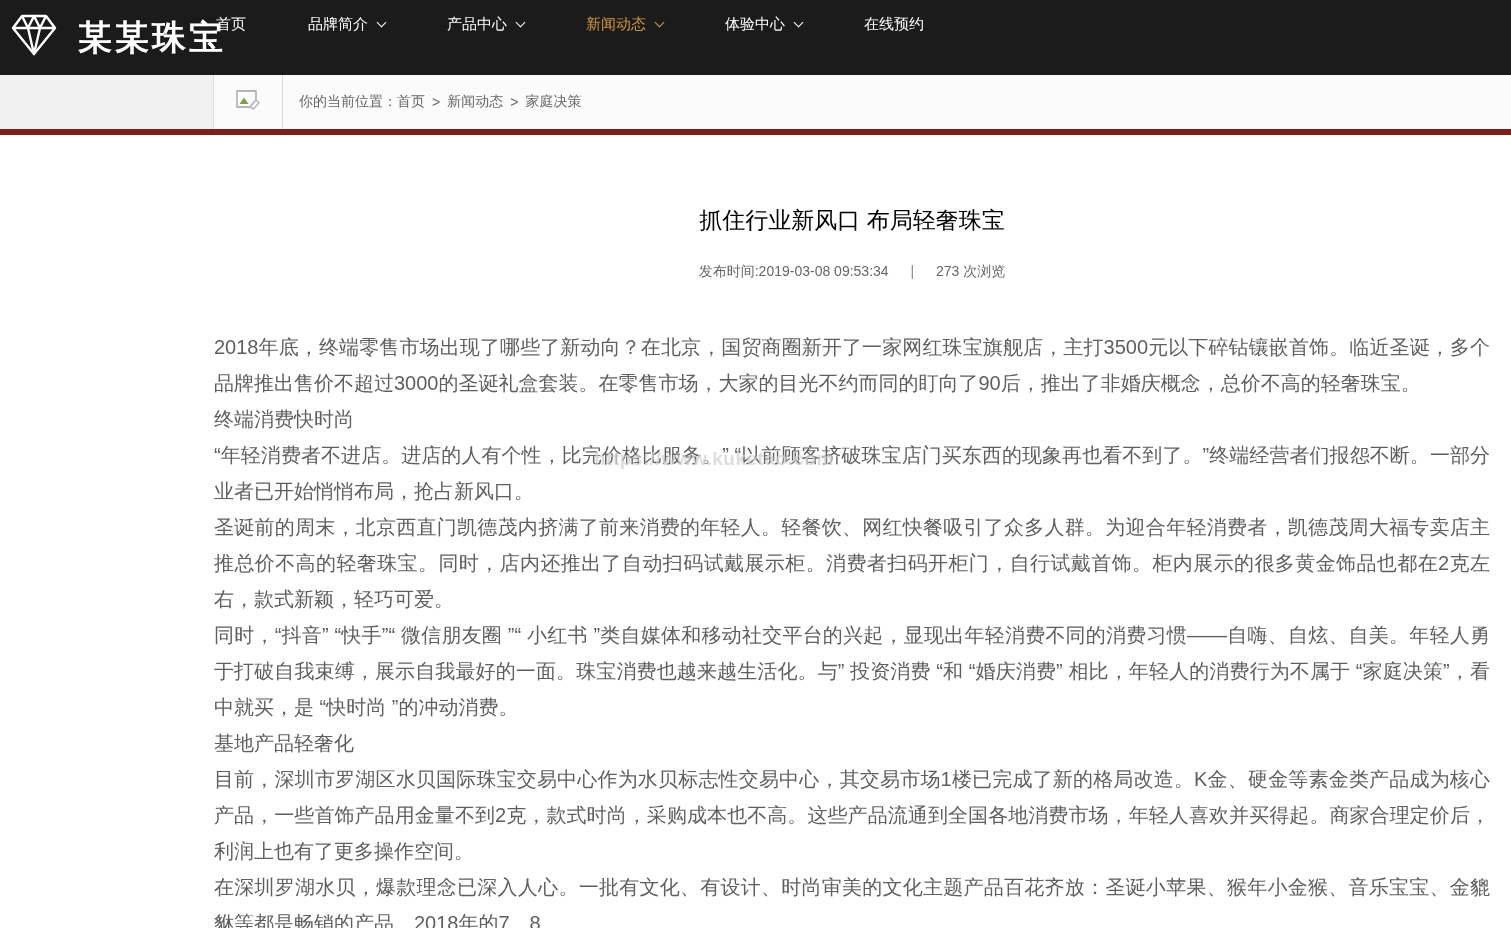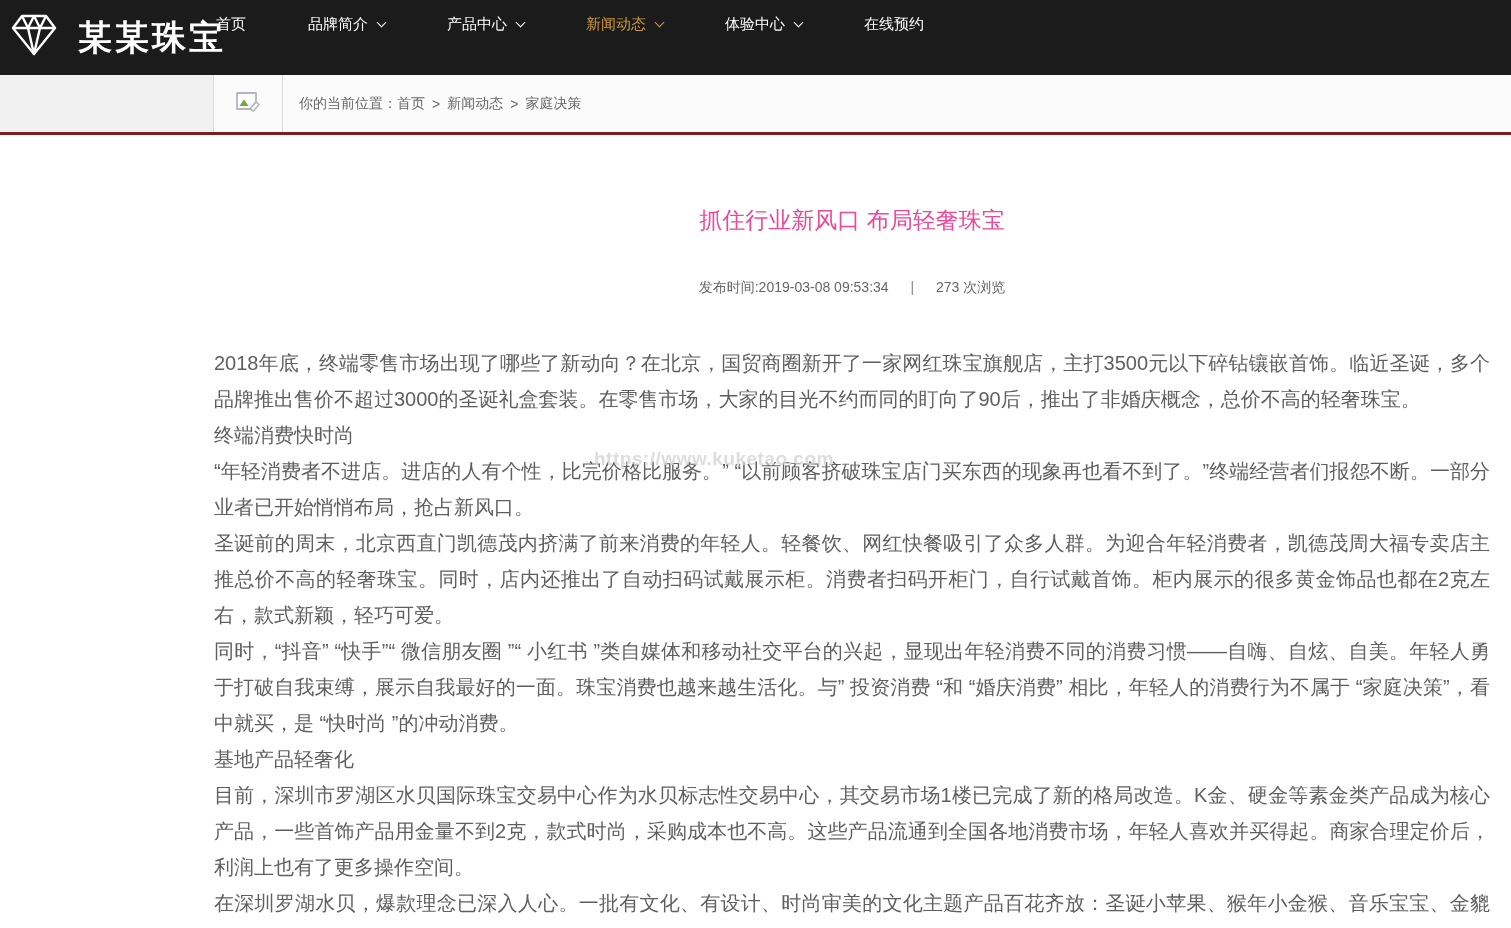--- a/index.html
+++ b/index.html
@@ -34,21 +34,21 @@
   .chev {
     display:inline-block; width:7px; height:7px;
     border-right:1.6px solid #ffffff; border-bottom:1.6px solid #ffffff;
     transform:rotate(45deg); margin-left:10px; vertical-align:3px;
   }
   li.active .chev { border-color:#cf9a3d; }
 
   
   .crumb-bar {
     position:relative; width:100%; height:60px;
-    background:#fbfbfb; border-bottom:3px solid #7f1d1d;
+    background:#fbfbfb; border-bottom:6px solid #7f1d1d;
     display:flex; align-items:stretch;
   }
   .crumb-spacer {
     width:214px; background:#f1f1f1; border-right:1px solid #dcdcdc;
   }
   .crumb-icon-cell {
     width:69px; border-right:1px solid #dcdcdc;
     display:flex; align-items:center; justify-content:center;
   }
   .crumb-text {
@@ -57,24 +57,24 @@
   }
   .crumb-text a { color:#666666; text-decoration:none; cursor:pointer; }
   .crumb-sep { margin:0 7px; color:#666666; }
 
   
   .article {
     padding:0 21px 0 214px;
   }
   .article-title {
     margin:68px 0 0 0; text-align:center;
-    font-size:23px; font-weight:400; color:#ec4899; line-height:34px;
+    font-size:23px; font-weight:400; color:#000000; line-height:34px;
   }
   .article-meta {
-    margin-top:42px; text-align:center;
+    margin-top:26px; text-align:center;
     font-size:14px; color:#666666;
   }
   .article-meta .meta-divider { margin:0 18px; color:#888888; }
   .article-body { margin-top:48px; }
   .article-body p {
     margin:0; font-size:20px; line-height:36px; color:#5f5f5f;
     text-align:justify;
   }
 
   

